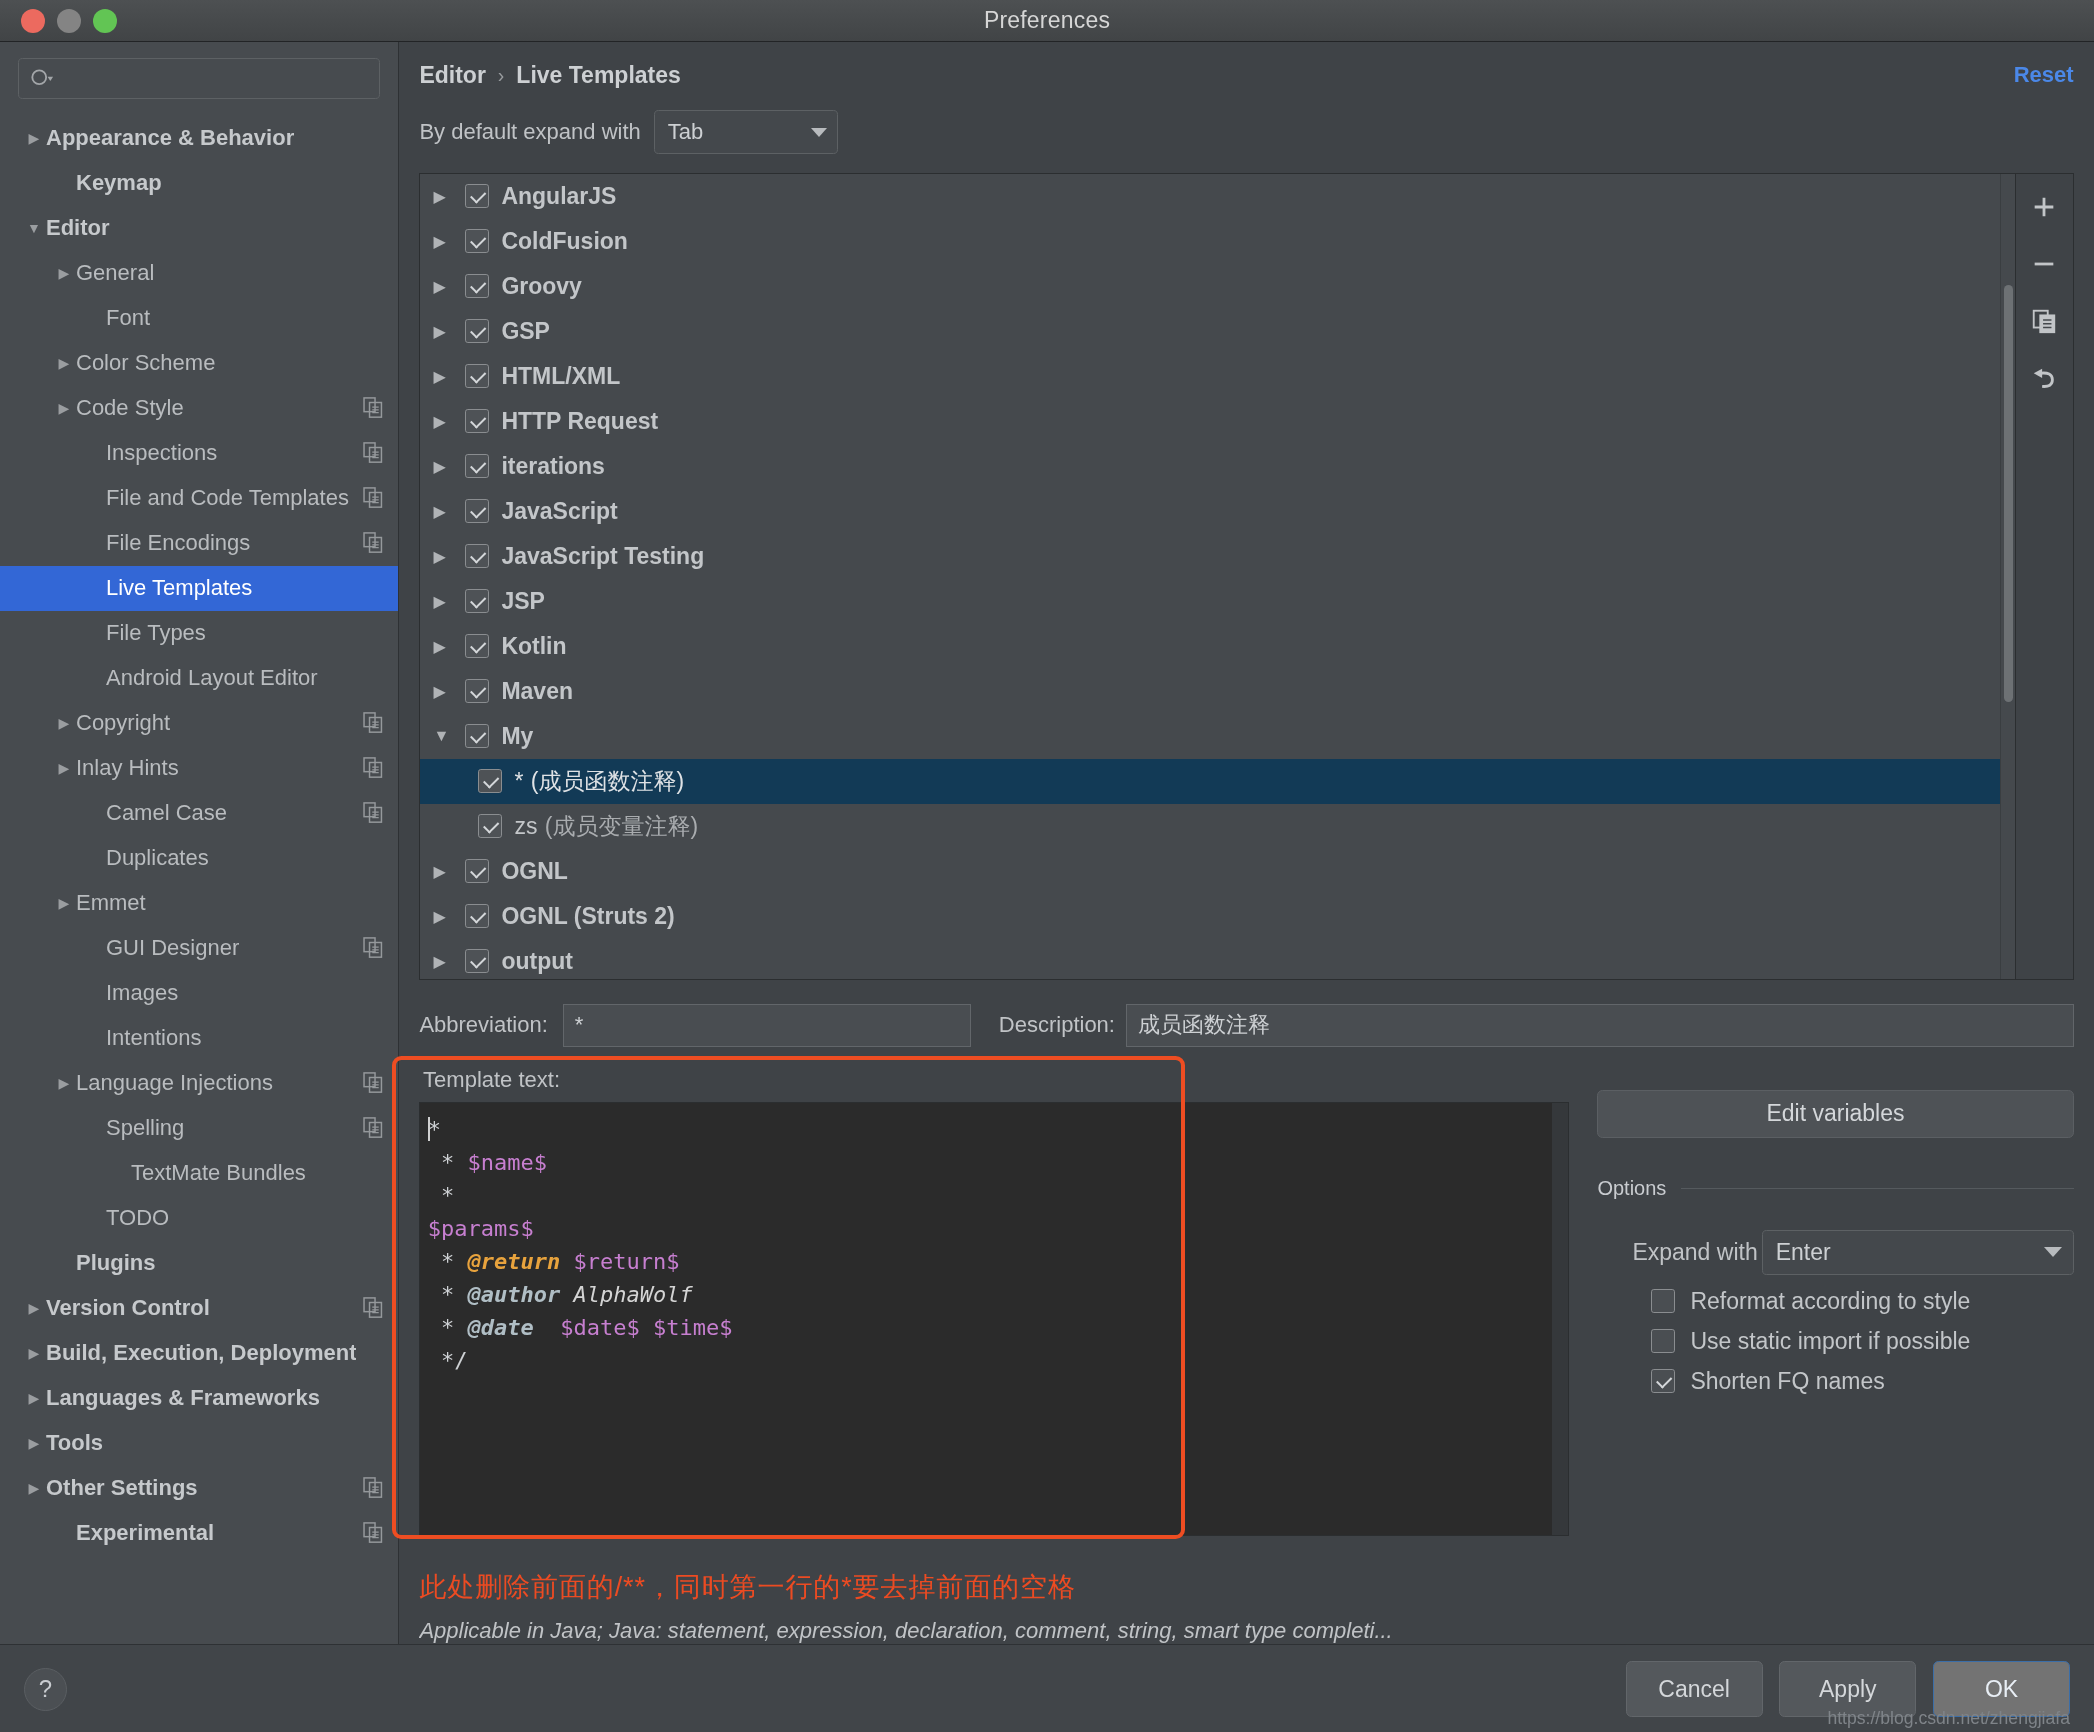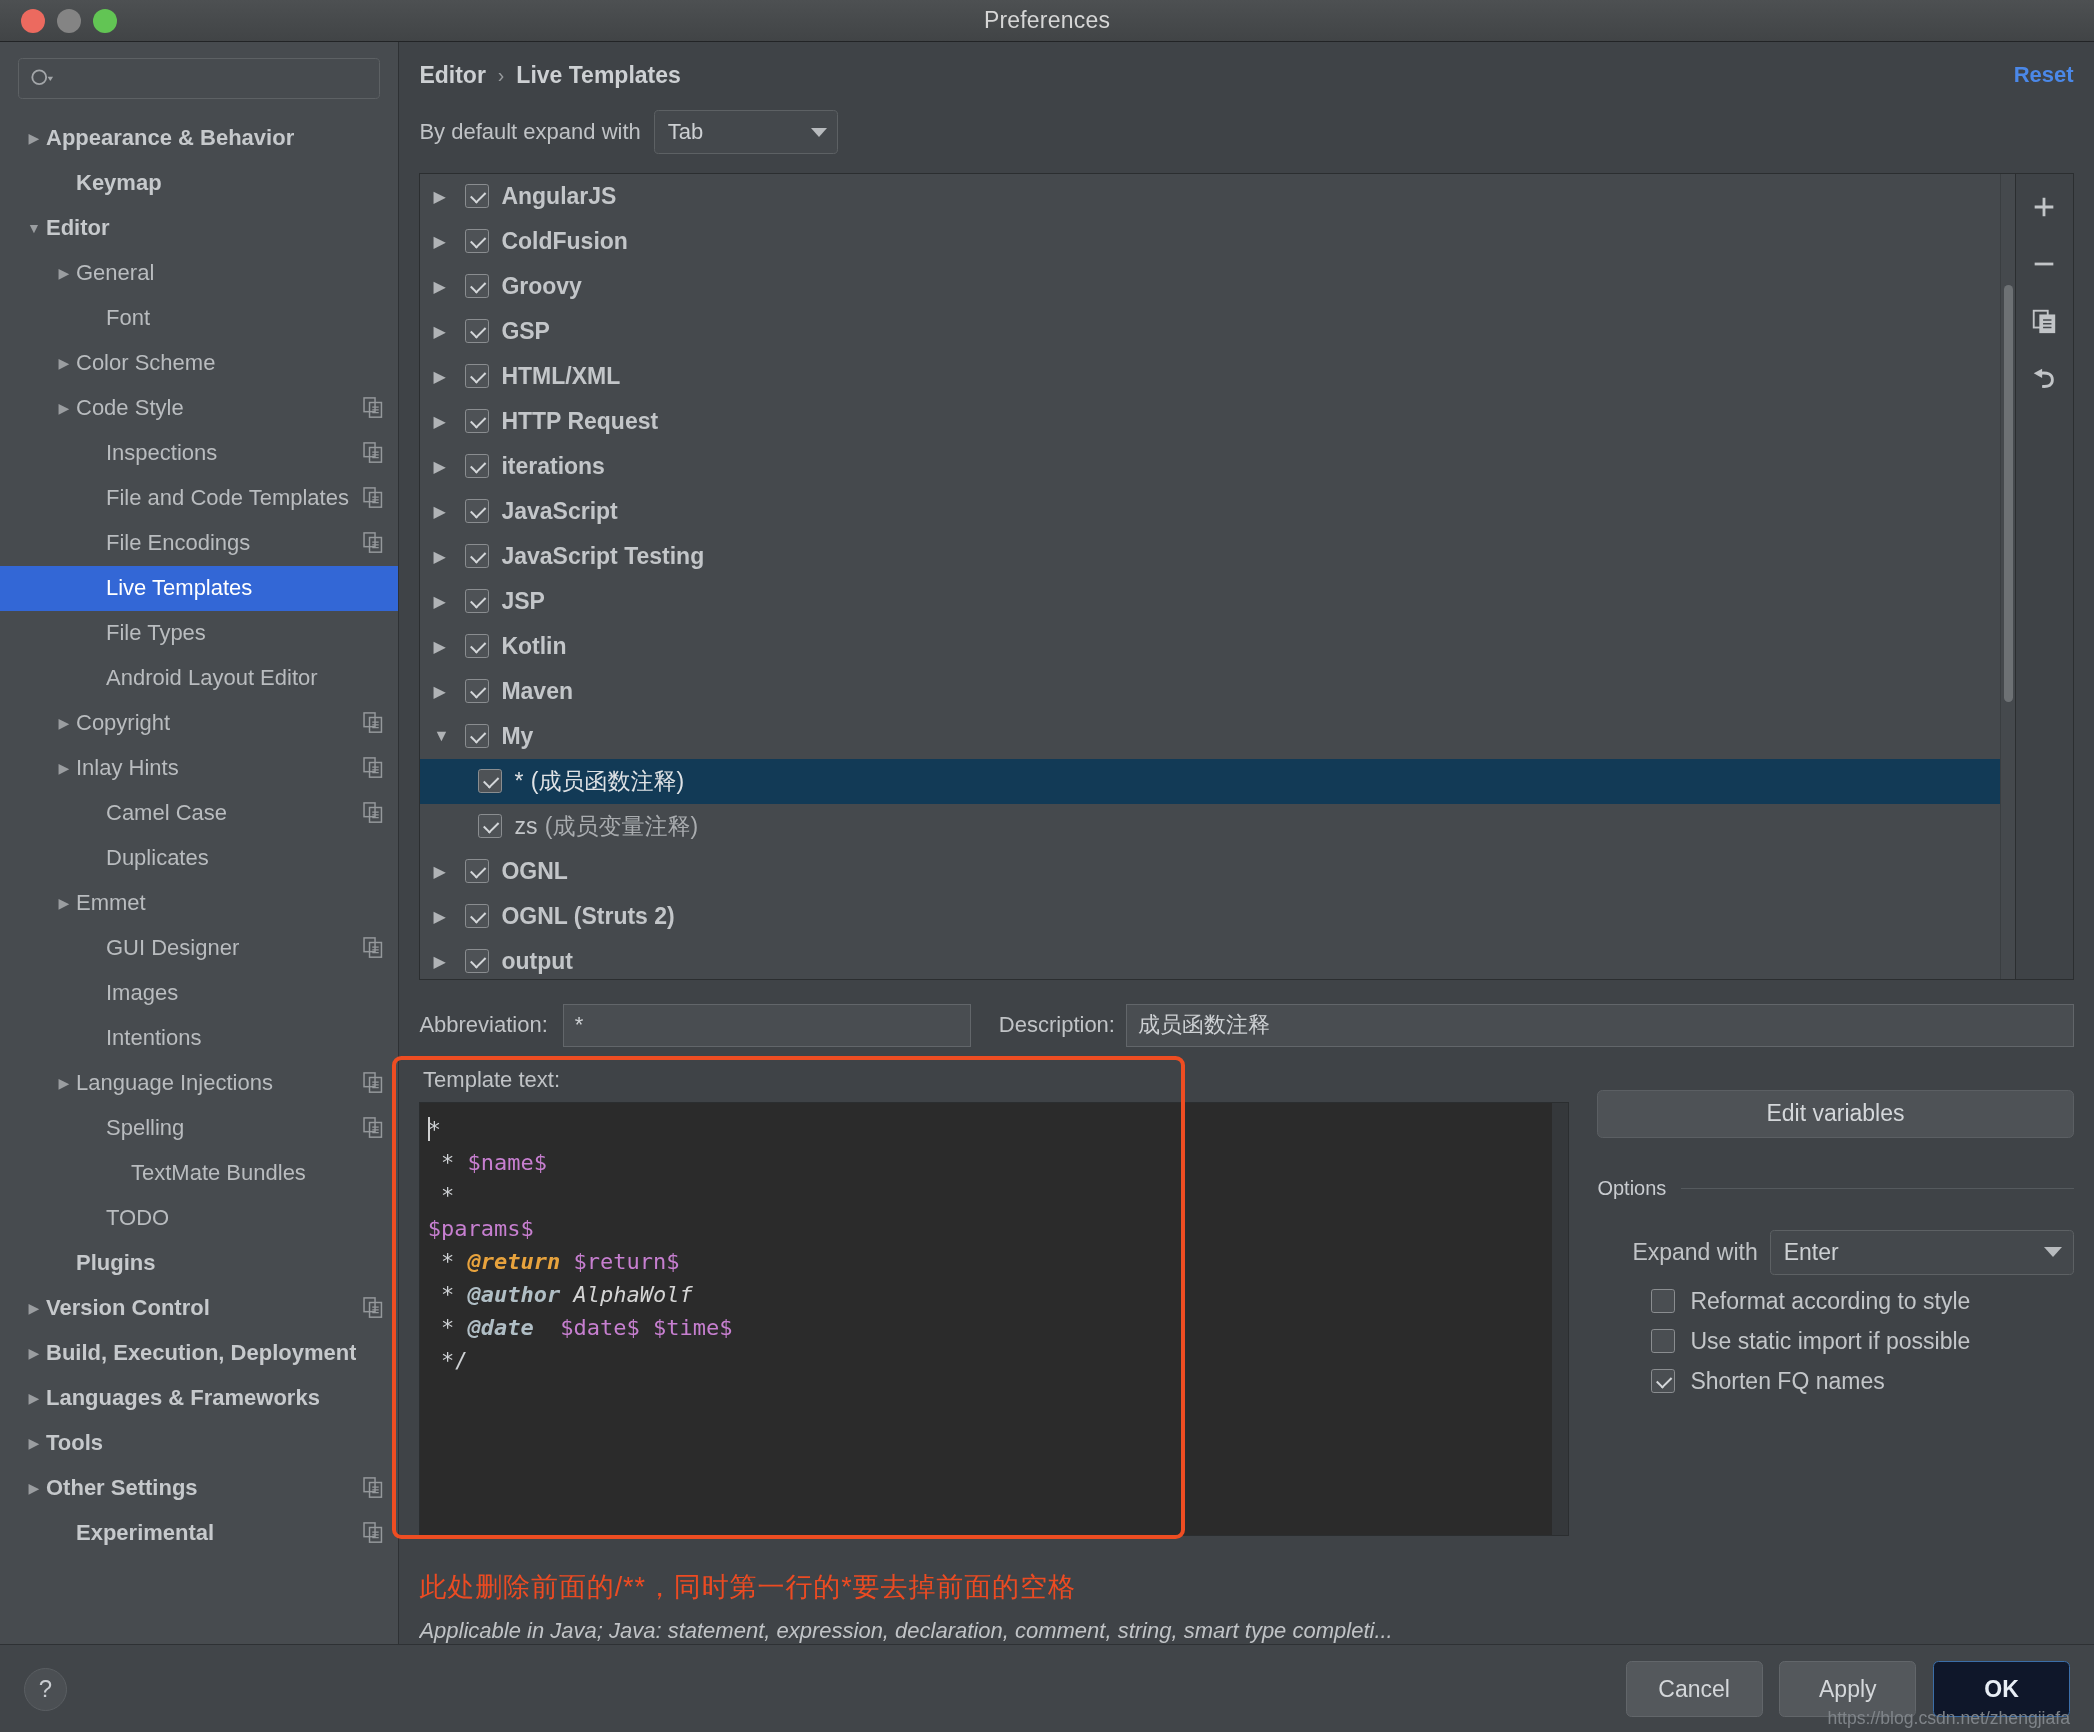--- a/index.html
+++ b/index.html
@@ -206,21 +206,21 @@
   .editvars {
     height: 48px; border: 0.9px solid #5b5f63; border-radius: 5.6px;
     background: #4e5256; display: flex; align-items: center;
     justify-content: center; font-size: 23px; color: #d4d7da;
   }
   .optionshead {
     display: flex; align-items: center; gap: 15px; margin-top: 39px;
   }
   .optionshead .otext { font-size: 20px; color: #c9ccd0; }
   .optionshead .oline { flex: 1; height: 0.9px; background: #555a5e; }
-  .exprow { display: flex; align-items: center; gap: 12px; margin-top: 30px; padding-left: 35px; }
+  .exprow { display: flex; align-items: center; gap: 4px; margin-top: 30px; padding-left: 35px; }
   .exprow .elbl { font-size: 23px; color: #c0c3c6; }
   .combo2 {
     border: 0.9px solid #5d6164; border-radius: 4.6px; background: #44484c;
     height: 45px; flex: 1; display: flex; align-items: center;
     padding: 0 11px 0 13px;
   }
   .combo2 .cval { font-size: 23px; color: #cdd0d3; }
   .combo2 .carat {
     margin-left: auto; width: 0; height: 0;
     border-left: 9.3px solid transparent; border-right: 9.3px solid transparent;
@@ -262,21 +262,21 @@
     display: flex; align-items: center; justify-content: center;
     color: #c9ccd0; font-size: 24px;
   }
   .btns { margin-left: auto; display: flex; gap: 16.7px; }
   .btn {
     min-width: 137px; height: 56px; border-radius: 5.6px;
     display: flex; align-items: center; justify-content: center;
     font-size: 23px; padding: 0 20.4px;
   }
   .btn.grey { background: #54585c; border: 0.9px solid #62666a; color: #d4d7da; }
-  .btn.blue { background: #0f172a; border: 0.9px solid #3b6ea8; color: #e8eef5; font-weight: bold; }
+  .btn.blue { background: #737373; border: 0.9px solid #3b6ea8; color: #e8eef5; }
   .watermark {
     position: absolute; right: 24px; bottom: 3.7px;
     font-size: 17.6px; color: #7f8489;
   }
 </style>
 </head>
 <body>
 
 <div id="app">
 

